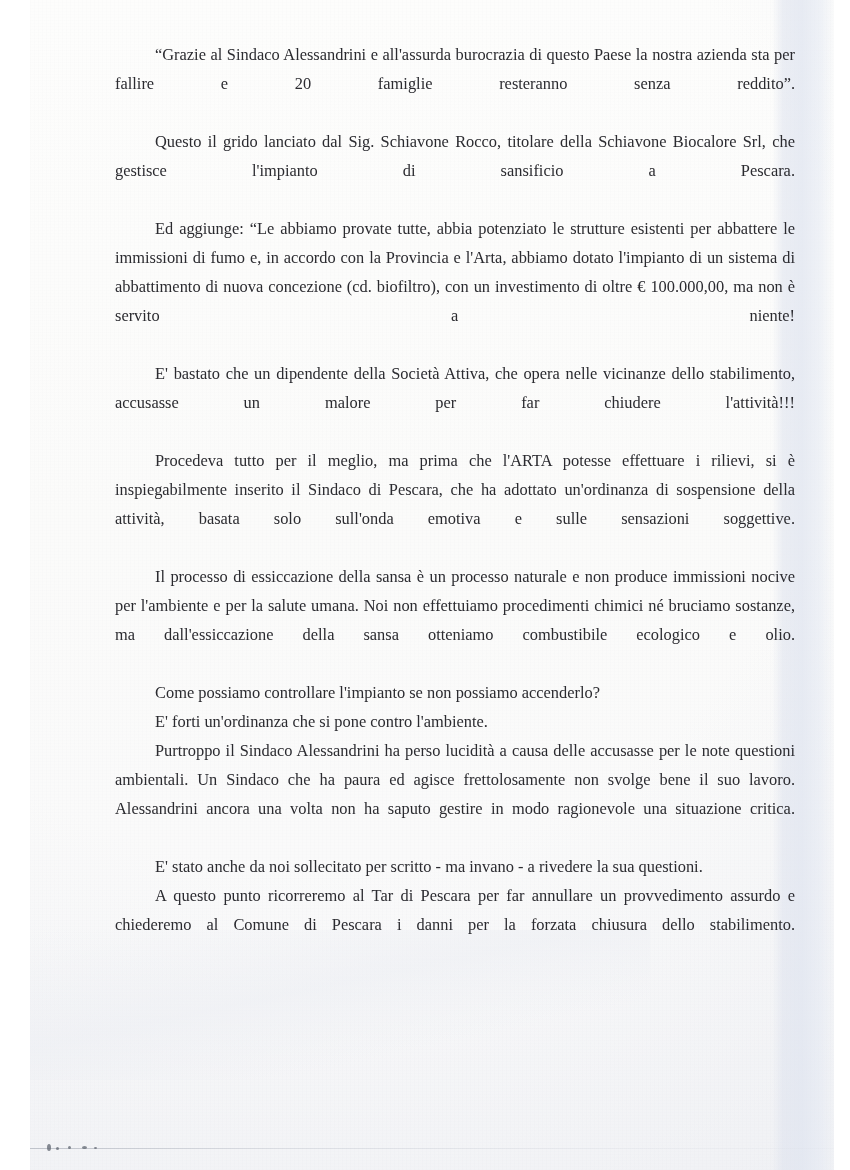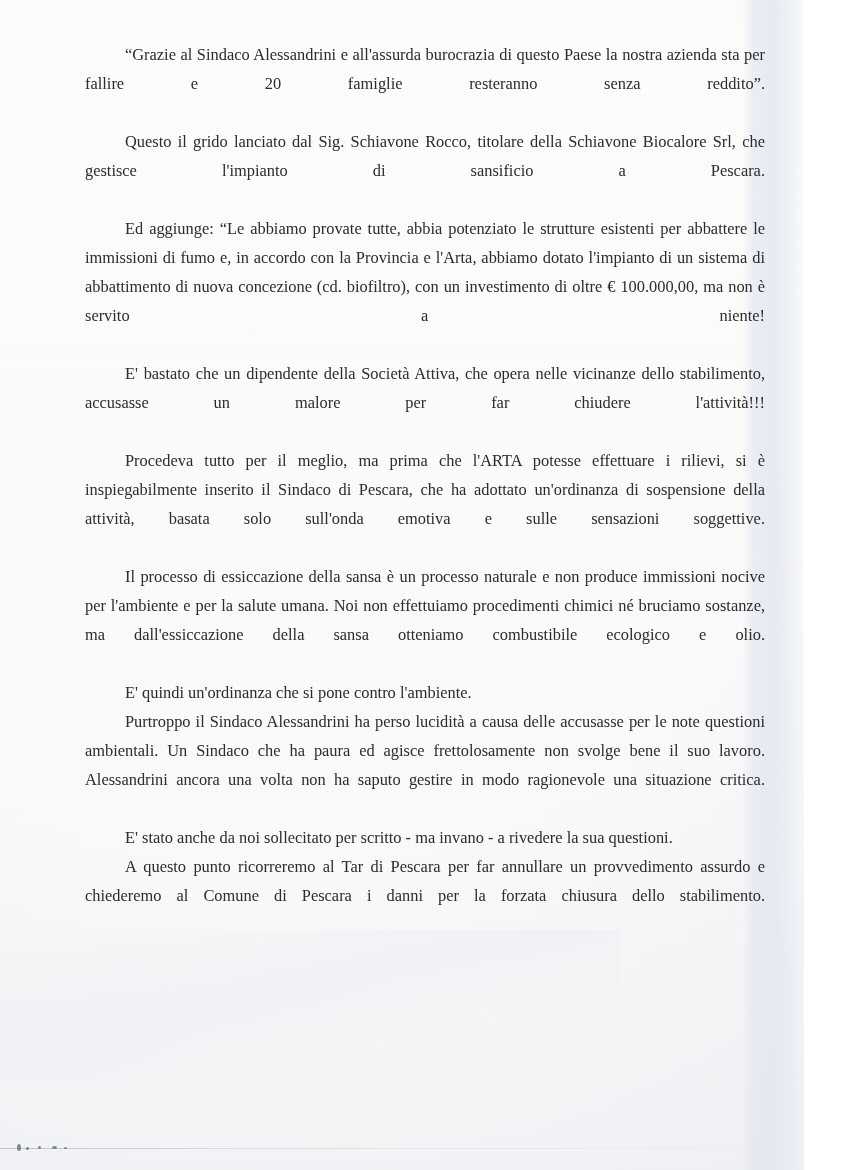--- a/index.html
+++ b/index.html
@@ -16,20 +16,21 @@
     font-family: "Liberation Serif", "DejaVu Serif", serif;
   }
 
   
   .page {
     position: relative;
     width: 804px;
     height: 1170px;
     background: #a3a3a3;
     overflow: hidden;
+    margin-left: 30px;
   }
 
   
   .paper-tone {
     position: absolute;
     inset: 0;
     background:
       radial-gradient(120% 80% at 35% 30%, rgba(255,255,255,0) 55%, rgba(233,235,240,0.55) 100%),
       linear-gradient(180deg, #fdfdfc 0%, #fbfbfa 45%, #f9f9fa 100%);
     pointer-events: none;
@@ -139,19 +140,20 @@
   <span class="speck" style="left:64px;  top:1147px; width:3px;  height:2px;"></span>
 
   <div class="doc-body">
 
     <p class="para">“Grazie al Sindaco Alessandrini e all'assurda burocrazia di questo Paese la nostra azienda sta per fallire e 20 famiglie resteranno senza reddito”.</p>
     <p class="para">Questo il grido lanciato dal Sig. Schiavone Rocco, titolare della Schiavone Biocalore Srl, che gestisce l'impianto di sansificio a Pescara.</p>
     <p class="para">Ed aggiunge: “Le abbiamo provate tutte, abbia potenziato le strutture esistenti per abbattere le immissioni di fumo e, in accordo con la Provincia e l'Arta, abbiamo dotato l'impianto di un sistema di abbattimento di nuova concezione (cd. biofiltro), con un investimento di oltre € 100.000,00, ma non è servito a niente!</p>
     <p class="para">E' bastato che un dipendente della Società Attiva, che opera nelle vicinanze dello stabilimento, accusasse un malore per far chiudere l'attività!!!</p>
     <p class="para">Procedeva tutto per il meglio, ma prima che l'ARTA potesse effettuare i rilievi, si è inspiegabilmente inserito il Sindaco di Pescara, che ha adottato un'ordinanza di sospensione della attività, basata solo sull'onda emotiva e sulle sensazioni soggettive.</p>
     <p class="para">Il processo di essiccazione della sansa è un processo naturale e non produce immissioni nocive per l'ambiente e per la salute umana. Noi non effettuiamo procedimenti chimici né bruciamo sostanze, ma dall'essiccazione della sansa otteniamo combustibile ecologico e olio.</p>
-    <p class="para short">E' quindi un'ordinanza che si pone contro l'ambiente.</p>
+    <p class="para short">Come possiamo controllare l'impianto se non possiamo accenderlo?</p>
+    <p class="para short">E' forti un'ordinanza che si pone contro l'ambiente.</p>
     <p class="para">Purtroppo il Sindaco Alessandrini ha perso lucidità a causa delle accusasse per le note questioni ambientali. Un Sindaco che ha paura ed agisce frettolosamente non svolge bene il suo lavoro. Alessandrini ancora una volta non ha saputo gestire in modo ragionevole una situazione critica.</p>
     <p class="para short">E' stato anche da noi sollecitato per scritto - ma invano - a rivedere la sua questioni.</p>
     <p class="para">A questo punto ricorreremo al Tar di Pescara per far annullare un provvedimento assurdo e chiederemo al Comune di Pescara i danni per la forzata chiusura dello stabilimento.</p>
 
   </div>
 </div>
 
 </body></html>

